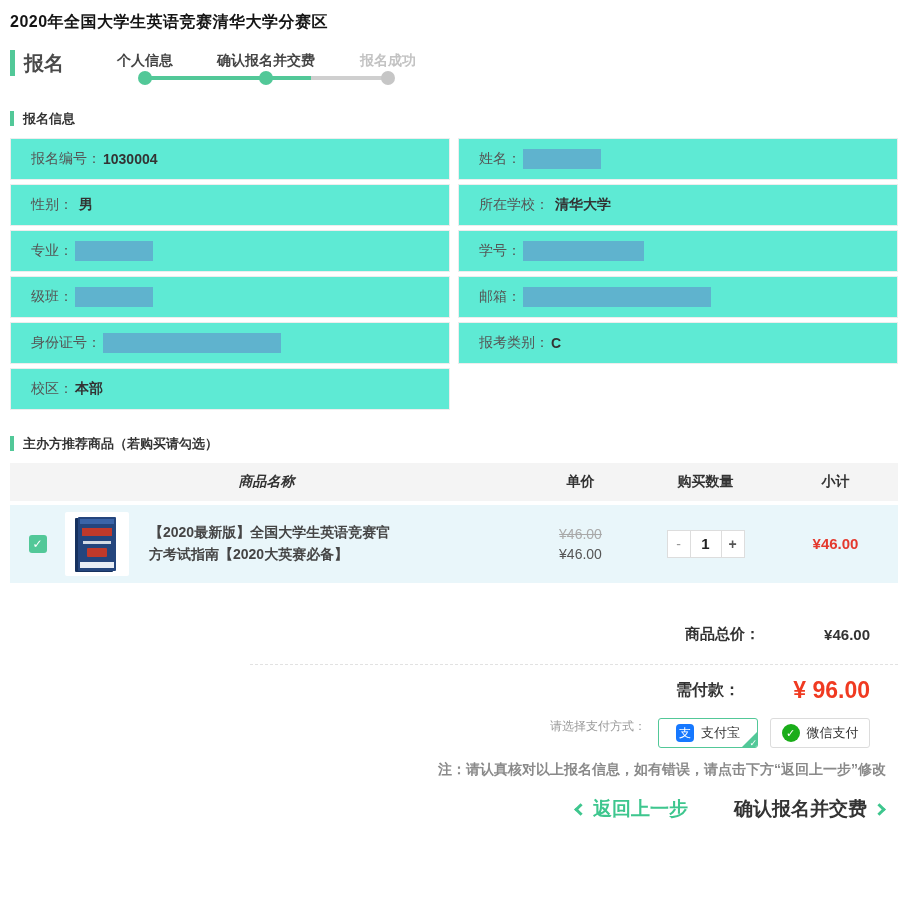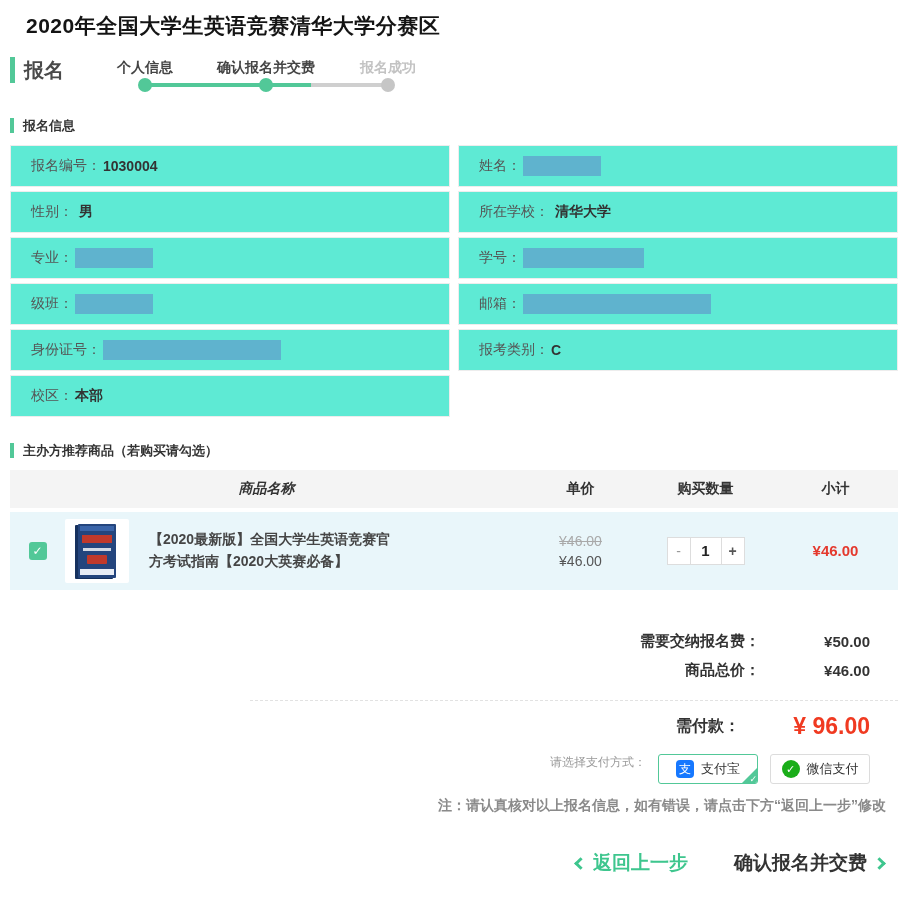--- a/index.html
+++ b/index.html
@@ -5,21 +5,21 @@
   * { box-sizing: border-box; margin: 0; padding: 0; }
   html, body { background: #fff; }
   body {
     width: 908px; height: 900px; overflow: hidden;
     font-family: "Liberation Sans", "DejaVu Sans", sans-serif;
     color: #333;
   }
   .page { padding: 8px 10px 0 10px; }
 
   
-  .title { font-size: 21px; font-weight: bold; color: #141414; margin: 4px 16px 16px; letter-spacing: .5px; }
+  .title { font-size: 16px; font-weight: bold; color: #141414; margin: 4px 0 16px; letter-spacing: .5px; }
 
   
   .steps-wrap { position: relative; height: 48px; margin-bottom: 10px; }
   .tab-label {
     position: absolute; left: 0; top: 1px; font-size: 20px; font-weight: bold; color: #4a4a4a;
     border-left: 5px solid #52c898; padding-left: 9px; line-height: 26px;
   }
   .step-label { position: absolute; top: 3px; transform: translateX(-50%); font-size: 14px; font-weight: bold; color: #454545; white-space: nowrap; }
   .step-label.pending { color: #c3c3c3; }
   .track { position: absolute; top: 27px; height: 4px; }
@@ -94,21 +94,21 @@
   .corner { position: absolute; right: 0; bottom: 0; width: 0; height: 0; border-bottom: 15px solid #52c898; border-left: 15px solid transparent; }
   .corner-check { position: absolute; right: 0; bottom: -1px; color: #fff; font-size: 9px; line-height: 1; }
 
   
   .deadline { display: flex; justify-content: flex-end; padding-right: 12px; margin-top: 14px; font-size: 11px; color: #9b9b9b; white-space: pre; }
   .deadline .hl { color: #f03a21; font-weight: bold; }
   .review-note { text-align: right; padding-right: 12px; margin-top: 13px; font-size: 14px; font-weight: bold; color: #8a8a8a; }
 
   
   .actions { display: flex; justify-content: flex-end; align-items: center; gap: 46px; padding-right: 14px; margin-top: 17px; }
-  .act-btn { display: flex; align-items: center; gap: 8px; font-size: 19px; font-weight: bold; cursor: pointer; margin-top: 18px; }
+  .act-btn { display: flex; align-items: center; gap: 8px; font-size: 19px; font-weight: bold; cursor: pointer; }
   .back-btn { color: #3ec68e; }
   .confirm-btn { color: #333; }
   .chev { width: 9px; height: 9px; border-left: 3px solid #3ec68e; border-bottom: 3px solid #3ec68e; display: inline-block; }
   .chev.left { transform: rotate(45deg); }
   .chev.right { transform: rotate(-135deg); }
 </style>
 </head>
 <body>
 
 <div class="page">
@@ -218,24 +218,20 @@
         </span>
       </div>
       <div class="col-sub">
         <span class="sub-price">¥46.00</span>
       </div>
     </div>
   </div>
 
   <div class="summary">
     <div class="sum-row">
-      <span>需要交纳报名费：</span>
-      <span class="sum-val">¥50.00</span>
-    </div>
-    <div class="sum-row">
       <span>商品总价：</span>
       <span class="sum-val">¥46.00</span>
     </div>
 
     <div class="dash-divider"></div>
 
     <div class="total-row">
       <span class="total-lbl">需付款：</span>
       <span class="total-val">¥ 96.00</span>
     </div>

